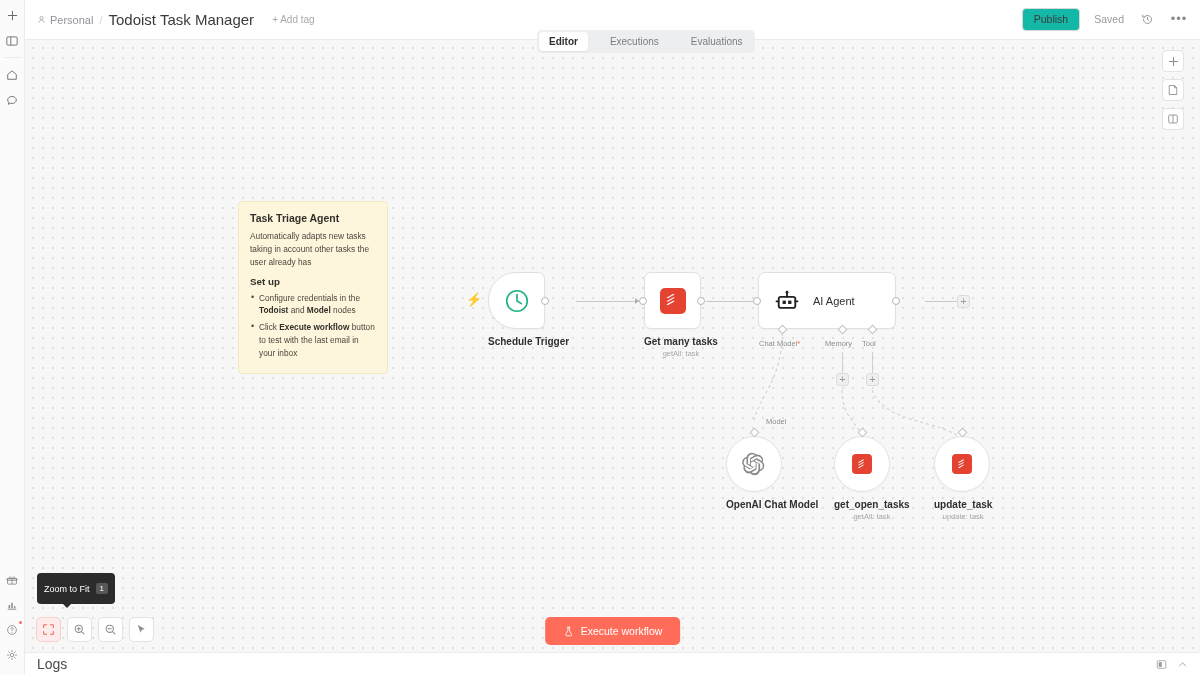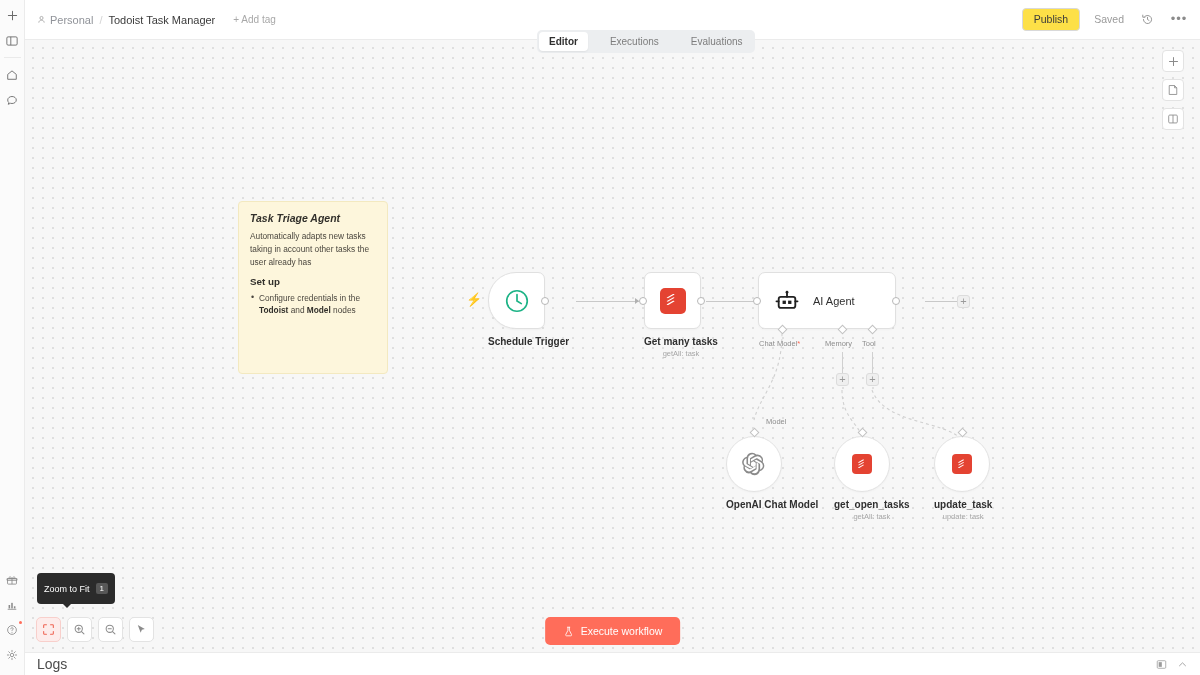--- a/index.html
+++ b/index.html
@@ -33,27 +33,27 @@
 
   
   #topbar {
     position: absolute; left: 25px; top: 0; right: 0; height: 40px;
     background: #ffffff; border-bottom: 1px solid #ebebeb;
     display: flex; align-items: center; padding: 0 12px;
   }
   .breadcrumb { display: flex; align-items: center; gap: 6px; font-size: 11px; }
   .bc-personal { color: #909399; display: flex; align-items: center; gap: 4px; }
   .bc-sep { color: #d4d4d4; font-size: 11px; }
-  .bc-title { color: #3b3b3b; font-size: 11px; font-weight: 400; }
+  .bc-title { color: #3b3b3b; font-size: 15px; font-weight: 400; }
   .add-tag { color: #a8a8a8; font-size: 10px; margin-left: 12px; cursor: pointer; }
   .topbar-right { margin-left: auto; display: flex; align-items: center; gap: 14px; }
   .publish-btn {
     border: 1px solid #d9d9d9; border-radius: 4px;
     padding: 4px 11px; font-size: 10.5px; color: #3b3b3b;
-    background: #fde047; cursor: pointer; line-height: 1.3;
+    background: #14b8a6; cursor: pointer; line-height: 1.3;
   }
   .saved-text { font-size: 10.5px; color: #9a9a9a; }
   .icon-btn { width: 18px; height: 18px; display: flex; align-items: center; justify-content: center; cursor: pointer; border-radius: 3px; }
   .dots { color: #8b8b8b; font-size: 13px; letter-spacing: 1px; line-height: 8px; }
 
   
   #tabs {
     position: absolute; left: 537px; top: 30px;
     display: flex; align-items: center; gap: 12px;
     background: #eceef0; border-radius: 5px; padding: 2px; z-index: 5;
@@ -73,21 +73,21 @@
     background-position: 3px 3px;
     overflow: hidden;
   }
 
   
   #sticky {
     position: absolute; left: 213px; top: 161px; width: 150px; height: 173px;
     background: #fdf6dc; border: 1px solid #f3e9c0; border-radius: 4px;
     padding: 10px 11px; color: #46423a;
   }
-  #sticky h3 { font-size: 10.5px; font-weight: bold; color: #32302b; margin-bottom: 6px; font-style: italic; }
+  #sticky h3 { font-size: 10.5px; font-weight: bold; color: #32302b; margin-bottom: 6px; }
   #sticky p { font-size: 8.3px; line-height: 1.55; color: #4a463e; margin-bottom: 7px; }
   #sticky h4 { font-size: 9.8px; font-weight: bold; color: #32302b; margin-bottom: 5px; }
   #sticky ul { list-style: none; }
   #sticky li { font-size: 8.3px; line-height: 1.55; color: #4a463e; position: relative; padding-left: 9px; margin-bottom: 4px; }
   #sticky li::before { content: "•"; position: absolute; left: 1px; top: -1px; font-size: 9px; }
   #sticky b { font-weight: bold; color: #32302b; }
 
   
   .node-wrap { position: absolute; }
   .node-label { font-size: 10px; color: #2f2f2f; font-weight: bold; white-space: nowrap; margin-top: 7px; }
@@ -289,20 +289,21 @@
   </div>
 
   <div id="canvas">
 
     <div id="sticky">
       <h3>Task Triage Agent</h3>
       <p>Automatically adapts new tasks taking in account other tasks the user already has</p>
       <h4>Set up</h4>
       <ul>
         <li><span>Configure credentials in the </span><b>Todoist</b><span> and </span><b>Model</b><span> nodes</span></li>
+        <li><span>Click </span><b>Execute workflow</b><span> button to test with the last email in your inbox</span></li>
       </ul>
     </div>
 
     <div class="conn-line" style="left:551px; top:261px; width:63px;"></div>
     <div class="arrow-head" style="left:610px; top:258px;"></div>
     <div class="conn-line" style="left:681px; top:261px; width:72px;"></div>
     <div class="arrow-head" style="left:749px; top:258px;"></div>
     <div class="conn-line" style="left:900px; top:261px; width:33px;"></div>
 
     <svg style="position:absolute; left:0; top:0; width:100%; height:100%; pointer-events:none;">

